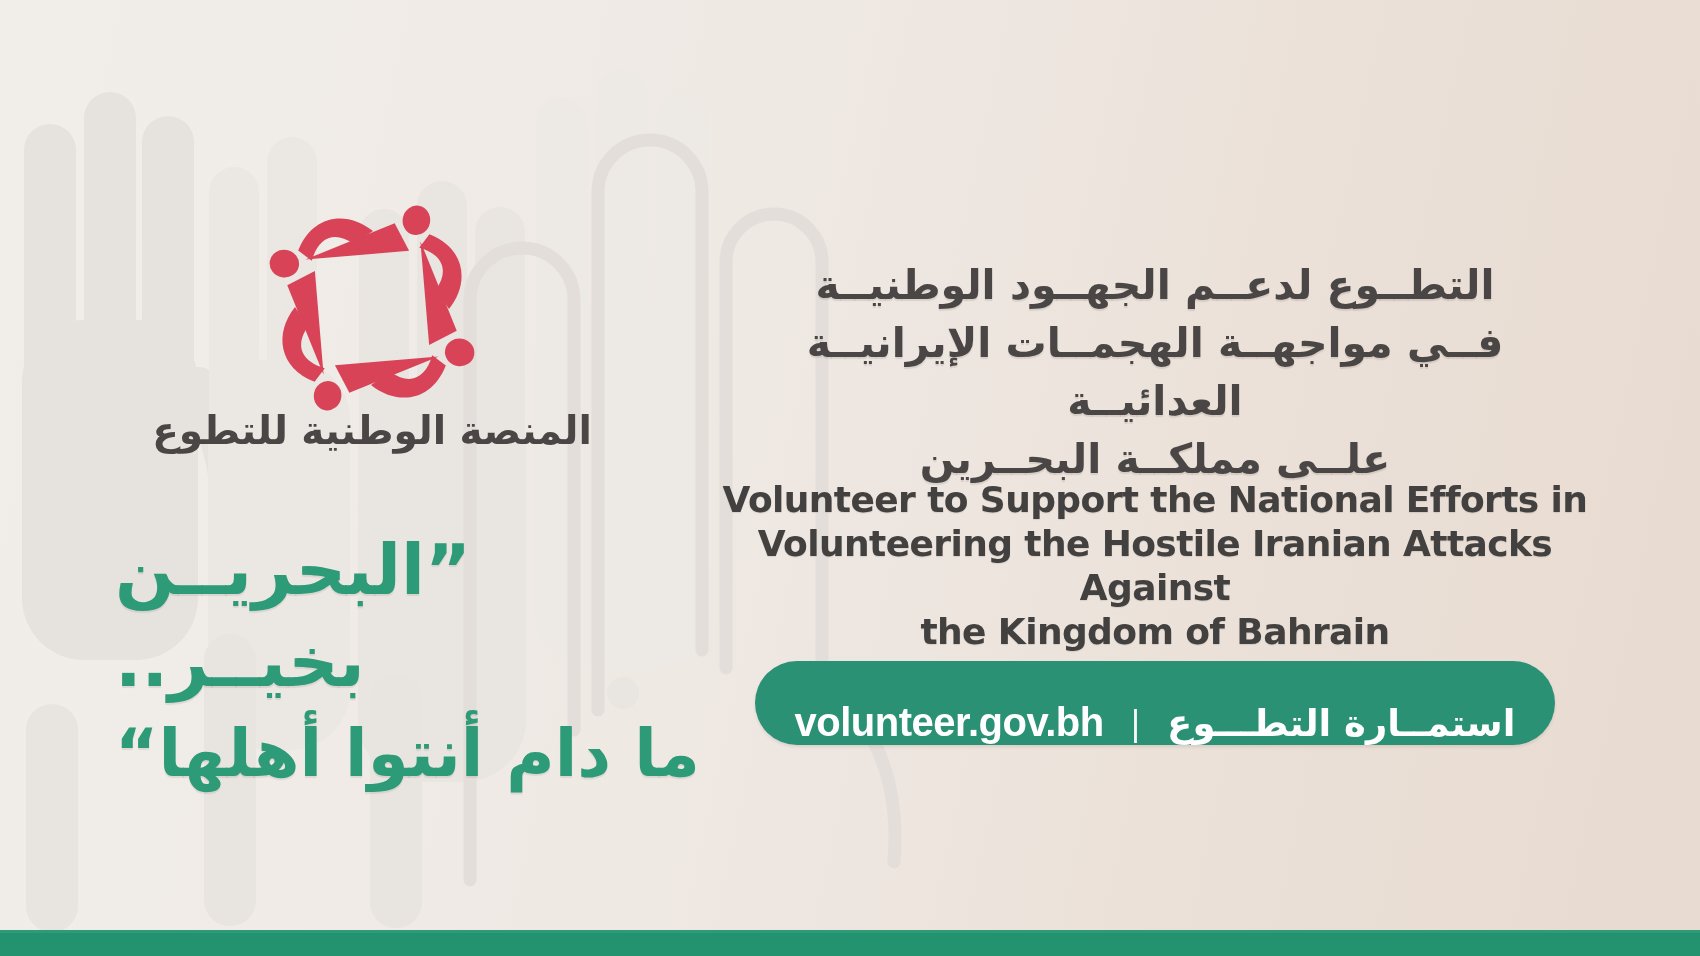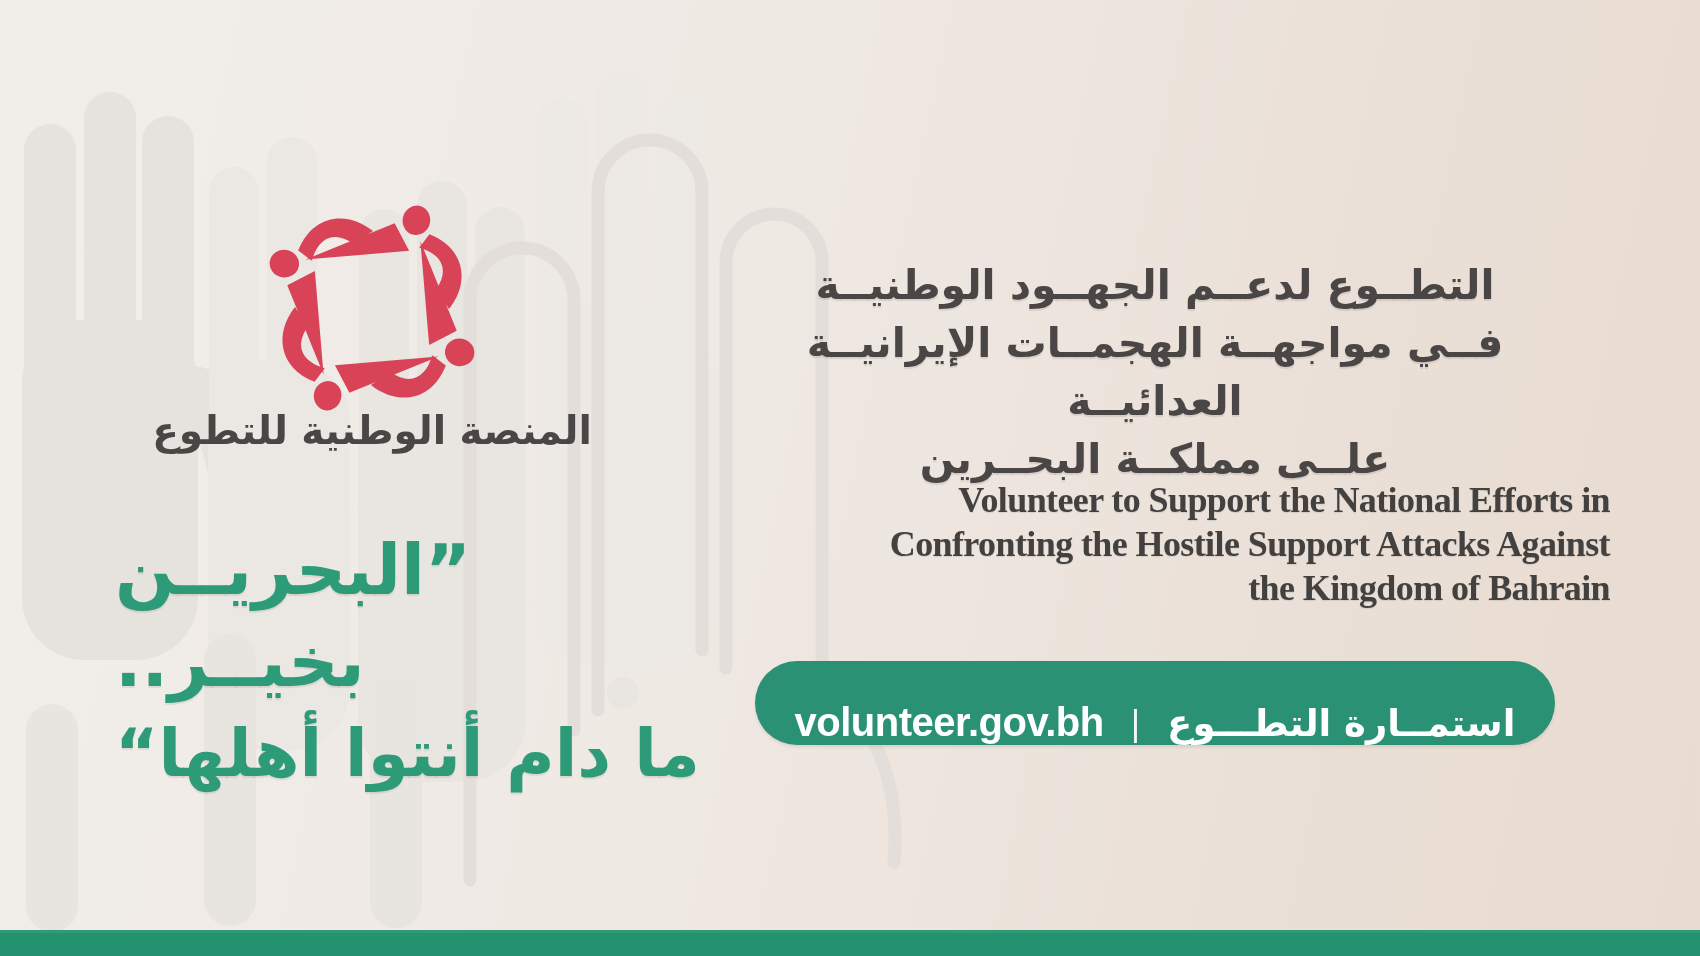--- a/index.html
+++ b/index.html
@@ -35,24 +35,23 @@
   .quote .q2{font-size:66px;line-height:92px;}
   
   .head-ar{
     position:absolute;left:740px;top:256px;width:830px;
     text-align:center;direction:rtl;
     font-size:41px;font-weight:bold;color:#4a4645;line-height:58px;
     text-shadow:0 2px 1px rgba(60,50,45,.12);
   }
   .head-en{
     position:absolute;left:700px;top:478px;width:910px;
-    text-align:right;
+    text-align:center;
     font-size:36px;font-weight:bold;color:#434140;line-height:44px;letter-spacing:-0.6px;
     text-shadow:0 1px 1px rgba(60,50,45,.12);
-    font-family:Liberation Serif, serif;
   }
   .cta{
     position:absolute;left:755px;top:661px;width:800px;height:84px;
     background:#2a9174;border-radius:44px;
     display:flex;align-items:flex-end;justify-content:center;gap:26px;
     color:#ffffff;font-weight:bold;cursor:pointer;border:none;
     box-shadow:0 2px 3px rgba(80,60,50,.12);
   }
   .cta .url{font-size:40px;letter-spacing:-0.5px;font-family:"Liberation Sans","DejaVu Sans",sans-serif;}
   .cta .sep{font-size:34px;font-weight:normal;opacity:.95;transform:translateY(-2px);}
@@ -148,21 +147,21 @@
   </div>
 
   <div class="head-ar">
     <div>التطــوع لدعــم الجهــود الوطنيــة</div>
     <div>فــي مواجهــة الهجمــات الإيرانيــة العدائيــة</div>
     <div>علــى مملكــة البحــرين</div>
   </div>
 
   <div class="head-en">
     <div>Volunteer to Support the National Efforts in</div>
-    <div>Confronting the Hostile Support Attacks Against</div>
+    <div>Volunteering the Hostile Iranian Attacks Against</div>
     <div>the Kingdom of Bahrain</div>
   </div>
 
   <div class="cta" role="button">
     <span class="url">volunteer.gov.bh</span>
     <span class="sep">|</span>
     <span class="form-ar">استمــارة التطـــوع</span>
   </div>
 
   <div class="bottom-bar"></div>

